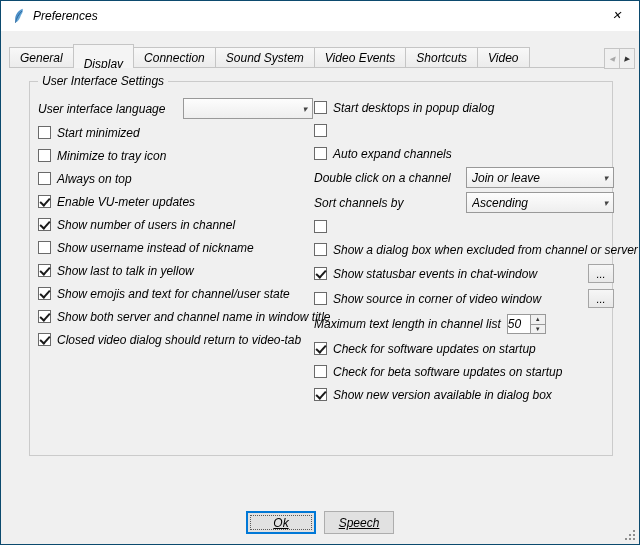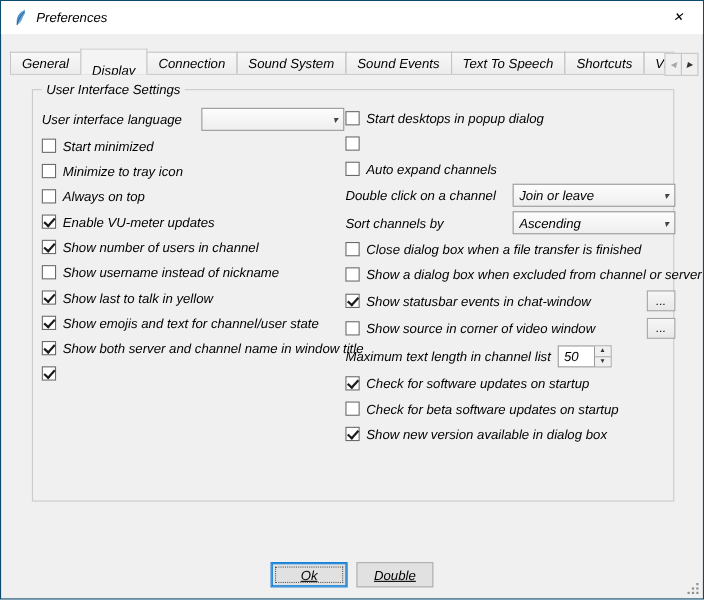--- a/index.html
+++ b/index.html
@@ -57,21 +57,21 @@
   .w148{width:148px;}
 
   
   .more-btn{width:26px;height:19px;box-sizing:border-box;border:1px solid #a5a5a5;
     background:linear-gradient(#f6f6f6,#e8e8e8);display:flex;align-items:center;
     justify-content:center;font-size:11px;line-height:8px;margin-left:auto;flex:none;}
 
   
   .spin{display:flex;border:1px solid #999;background:#fff;height:20px;box-sizing:border-box;
     margin-left:6px;flex:none;}
-  .spin-val{width:22px;padding:0 5px;display:flex;align-items:center;}
+  .spin-val{width:22px;padding:0 0;display:flex;align-items:center;}
   .spin-btns{display:flex;flex-direction:column;border-left:1px solid #999;width:14px;}
   .spin-btns span{flex:1;font-size:6px;display:flex;align-items:center;justify-content:center;
     background:#f0f0f0;color:#333;}
   .spin-up{border-bottom:1px solid #999;}
 
   
   .buttons{position:absolute;left:0;right:0;top:510px;display:flex;justify-content:center;gap:8px;}
   .btn{width:70px;height:23px;box-sizing:border-box;background:#e1e1e1;border:1px solid #adadad;
     font-family:"Liberation Sans", sans-serif;font-size:12px;display:flex;align-items:center;
     justify-content:center;text-decoration:underline;position:relative;}
@@ -104,22 +104,21 @@
     <span class="title-text">Preferences</span>
     <span class="close-btn">✕</span>
   </div>
 
   <div class="tabline"></div>
   <div class="tabs">
     <div class="tab">General</div>
     <div class="tab selected">Display</div>
     <div class="tab">Connection</div>
     <div class="tab">Sound System</div>
-    <div class="tab">Sound Events</div>
-    <div class="tab">Text To Speech</div>
+    <div class="tab">Video Events</div>
     <div class="tab">Shortcuts</div>
     <div class="tab">Video</div>
   </div>
   <div class="tabscroll">
     <span class="tsbtn disabled">◀</span>
     <span class="tsbtn">▶</span>
   </div>
 
   <div class="group">
     <span class="group-title">User Interface Settings</span>
@@ -164,20 +163,21 @@
       <div class="row">
         <span class="cb checked"></span>
         <span>Show emojis and text for channel/user state</span>
       </div>
       <div class="row">
         <span class="cb checked"></span>
         <span>Show both server and channel name in window title</span>
       </div>
       <div class="row">
         <span class="cb checked"></span>
+        <span>Closed video dialog should return to video-tab</span>
       </div>
     </div>
 
     <div class="col col-right">
       <div class="row">
         <span class="cb"></span>
         <span>Start desktops in popup dialog</span>
       </div>
       <div class="row">
         <span class="cb"></span>
@@ -198,21 +198,20 @@
       <div class="row tall">
         <span class="lbl flex1">Sort channels by</span>
         <div class="combo w148">
           <span class="combo-val">Ascending</span>
           <span class="combo-arrow">▾</span>
         </div>
       </div>
 
       <div class="row">
         <span class="cb"></span>
-        <span>Close dialog box when a file transfer is finished</span>
       </div>
       <div class="row">
         <span class="cb"></span>
         <span>Show a dialog box when excluded from channel or server</span>
       </div>
 
       <div class="row tall">
         <span class="cb checked"></span>
         <span>Show statusbar events in chat-window</span>
         <span class="more-btn">...</span>
@@ -245,17 +244,17 @@
       </div>
       <div class="row">
         <span class="cb checked"></span>
         <span>Show new version available in dialog box</span>
       </div>
     </div>
   </div>
 
   <div class="buttons">
     <div class="btn default">Ok</div>
-    <div class="btn">Double</div>
+    <div class="btn">Speech</div>
   </div>
 
   <div class="grip"></div>
 </div>
 
 </body></html>

